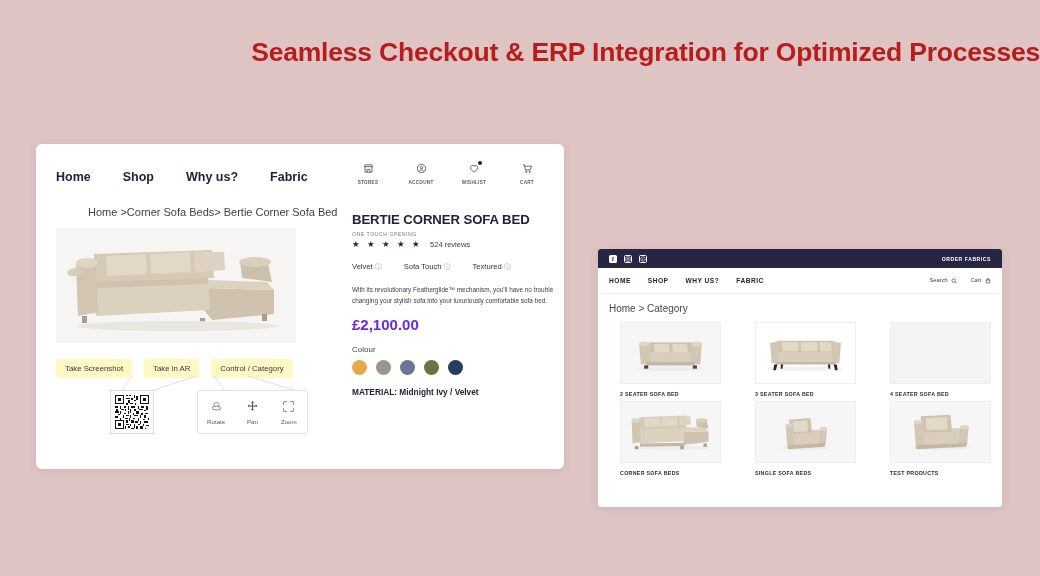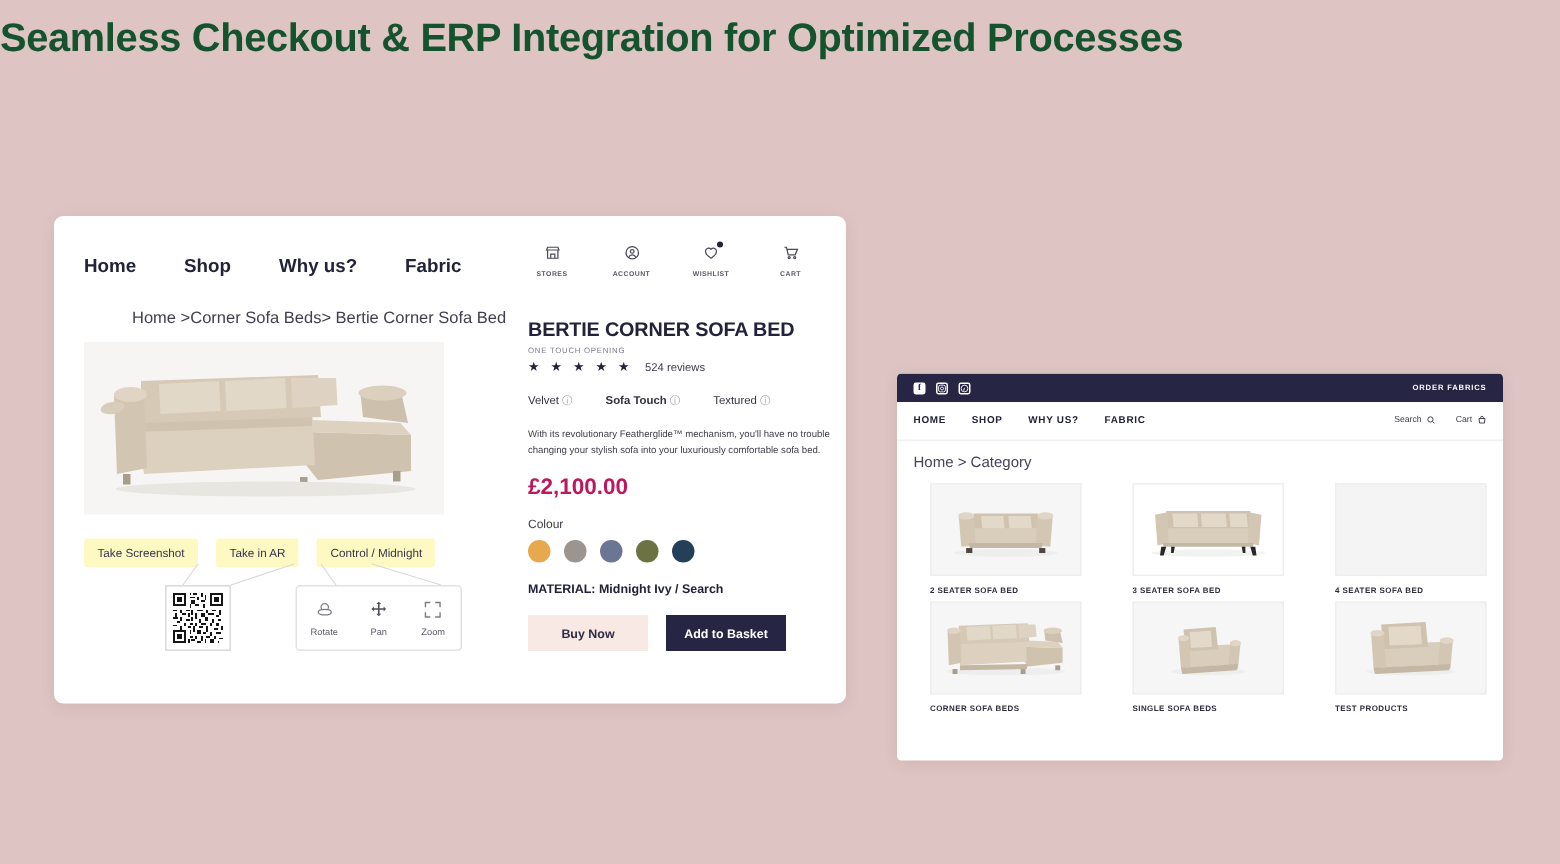--- a/index.html
+++ b/index.html
@@ -6,24 +6,24 @@
   html, body {
     width: 1040px; height: 576px;
     background: #dec5c3;
     font-family: "Liberation Sans", sans-serif;
     overflow: hidden;
   }
   .stage { position: relative; width: 1040px; height: 576px; }
 
   
   .headline {
-    position: absolute; left: 0; top: 10px; width: 1040px;
-    text-align: left;
+    position: absolute; left: 0; top: 37px; width: 1040px;
+    text-align: right;
     font-size: 26.5px; font-weight: 700; letter-spacing: -0.2px;
-    color: #14532d;
+    color: #b91c1c;
   }
   .subhead {
     position: absolute; left: 0; top: 64px; width: 1040px;
     text-align: center;
     font-size: 16.5px; font-weight: 400; color: #3d3d55;
   }
 
   
   .pdp-card {
     position: absolute; left: 36px; top: 144px;
@@ -86,21 +86,21 @@
   
   .pdp-right { position: absolute; left: 352px; top: 212px; width: 205px; }
   .p-title { font-size: 13.2px; font-weight: 700; color: #22223a; letter-spacing: -.1px; }
   .p-sub { font-size: 5.2px; color: #7b7b88; letter-spacing: .5px; margin-top: 4px; }
   .p-rate { display: flex; align-items: center; gap: 8px; margin-top: 2px; }
   .stars { font-size: 8.5px; letter-spacing: 2.5px; color: #22223a; }
   .rev { font-size: 7.5px; color: #3b3b4a; }
   .p-tags { display: flex; gap: 22px; margin-top: 13px; font-size: 7.6px; color: #33333f; }
   .p-tags span i { font-style: normal; color: #9b9ba6; font-size: 7px; margin-left: 2px; }
   .p-desc { margin-top: 12px; font-size: 6.4px; line-height: 1.75; color: #3d3d4a; }
-  .p-price { margin-top: 10px; font-size: 15px; font-weight: 700; color: #be185d; }
+  .p-price { margin-top: 10px; font-size: 15px; font-weight: 700; color: #6d28d9; }
   .p-collabel { margin-top: 12px; font-size: 8px; color: #3d3d4a; }
   .swatches { display: flex; gap: 9px; margin-top: 6px; }
   .sw { width: 15px; height: 15px; border-radius: 50%; cursor: pointer; }
   .p-mat { margin-top: 12px; font-size: 8.3px; font-weight: 700; color: #22223a; }
   .cta-row { display: flex; gap: 12px; margin-top: 13px; }
   .btn-buy {
     width: 80px; height: 24px; background: #f8e9e5; color: #2d2d44;
     font-size: 8.3px; font-weight: 700; display: flex; align-items: center;
     justify-content: center; cursor: pointer;
   }
@@ -251,21 +251,21 @@
           <rect x="200" y="82" width="5" height="7" fill="#a99e8b"></rect>
 
           <ellipse cx="115" cy="94" rx="100" ry="5" fill="#e8e6e1"></ellipse>
         </g>
       </svg>
     </div>
 
     <div class="ar-btns">
       <div class="ar-btn">Take Screenshot</div>
       <div class="ar-btn">Take in AR</div>
-      <div class="ar-btn">Control / Midnight</div>
+      <div class="ar-btn">Control / Category</div>
     </div>
   </div>
 
   <svg class="leader" style="left:36px;top:144px;width:528px;height:325px;pointer-events:none;">
     <path d="M96 232 L86 246"></path>
     <path d="M118 246 L160 232"></path>
     <path d="M178 232 L188 246"></path>
     <path d="M212 232 L258 246"></path>
   </svg>
 
@@ -386,38 +386,34 @@
 
   <div class="pdp-right">
     <div class="p-title">BERTIE CORNER SOFA BED</div>
     <div class="p-sub">ONE TOUCH OPENING</div>
     <div class="p-rate">
       <span class="stars">★ ★ ★ ★ ★</span>
       <span class="rev">524 reviews</span>
     </div>
     <div class="p-tags">
       <span><b style="font-weight:400">Velvet</b><i>ⓘ</i></span>
-      <span><b style="font-weight:700">Sofa Touch</b><i>ⓘ</i></span>
+      <span><b style="font-weight:400">Sofa Touch</b><i>ⓘ</i></span>
       <span><b style="font-weight:400">Textured</b><i>ⓘ</i></span>
     </div>
     <div class="p-desc">With its revolutionary Featherglide™ mechanism, you'll have no trouble changing your stylish sofa into your luxuriously comfortable sofa bed.</div>
     <div class="p-price">£2,100.00</div>
     <div class="p-collabel">Colour</div>
     <div class="swatches">
       <div class="sw" style="background:#e8a84d"></div>
       <div class="sw" style="background:#9b948f"></div>
       <div class="sw" style="background:#6b7594"></div>
       <div class="sw" style="background:#6d7243"></div>
       <div class="sw" style="background:#244059"></div>
     </div>
-    <div class="p-mat">MATERIAL: Midnight Ivy / Search</div>
-    <div class="cta-row">
-      <div class="btn-buy">Buy Now</div>
-      <div class="btn-basket">Add to Basket</div>
-    </div>
+    <div class="p-mat">MATERIAL: Midnight Ivy / Velvet</div>
   </div>
 
   <div class="cat-card">
 
     <div class="cat-top">
       <div class="soc">
         <span class="fb">f</span>
         <span class="ig">
           <svg width="6" height="6" viewBox="0 0 24 24" fill="none" stroke="#fff" stroke-width="2.4">
             <rect x="3" y="3" width="18" height="18" rx="5"></rect>

